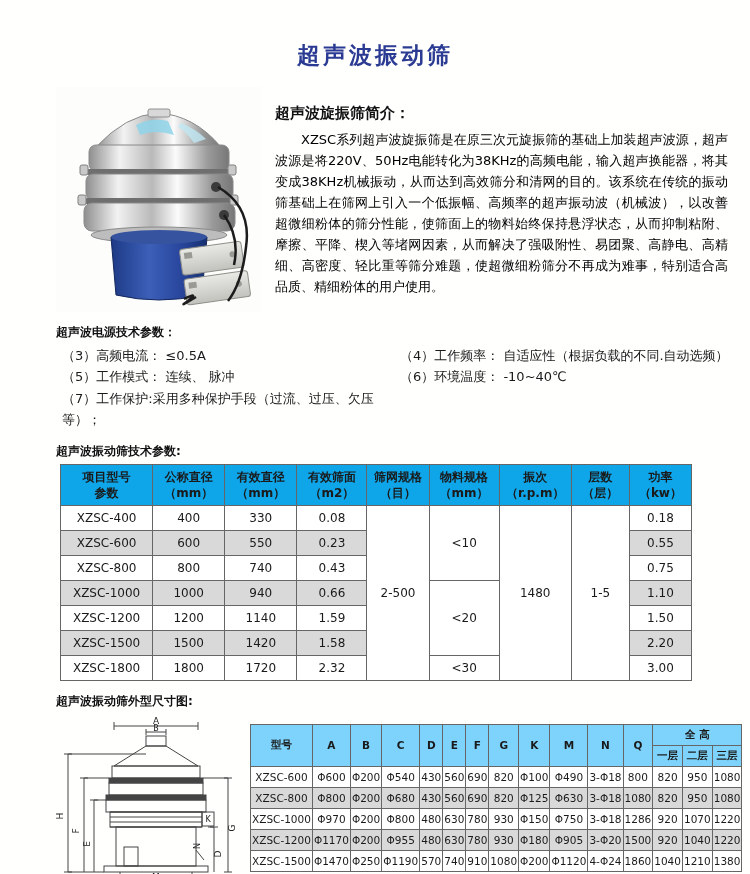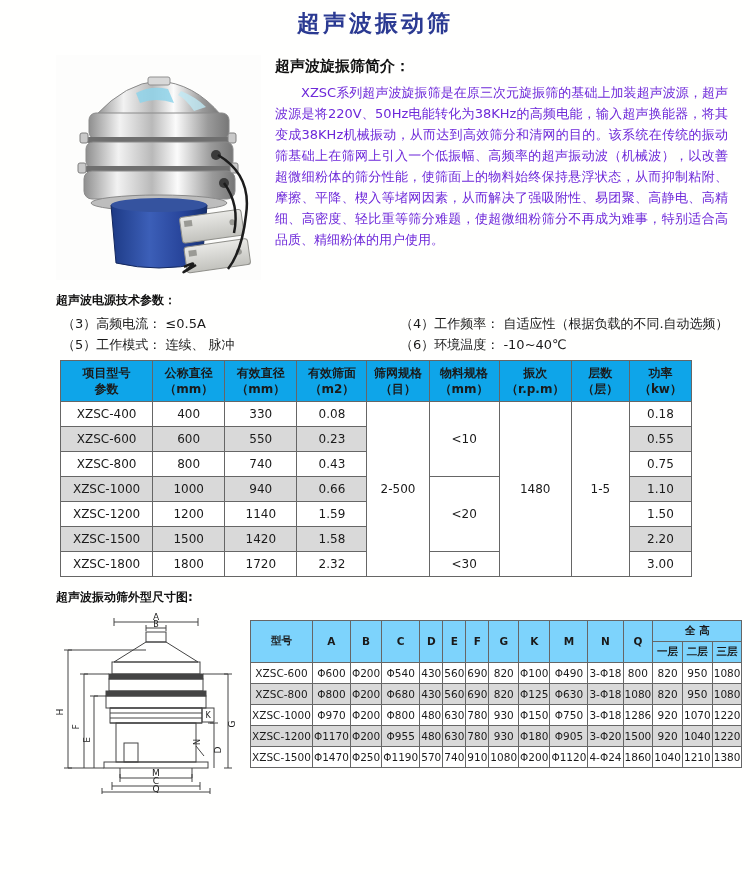--- a/index.html
+++ b/index.html
@@ -1,25 +1,25 @@
 <!DOCTYPE html>
 <html><head>
 <meta charset="utf-8">
 <style>
   html,body { margin:0; padding:0; background:#ffffff; }
   body { width:750px; height:874px; font-family:"DejaVu Sans","Liberation Sans",sans-serif; color:#222; }
   .page { position:relative; width:750px; height:874px; background:#fffffe; overflow:hidden; }
 
-  .title { text-align:center; color:#2b3a92; font-size:23px; font-weight:bold; padding-top:8px; letter-spacing:3px; }
-
-  .top-row { display:flex; align-items:flex-start; padding:16px 12px 0 56px; gap:14px; }
+  .title { text-align:center; color:#2b3a92; font-size:23px; font-weight:bold; padding-top:40px; letter-spacing:3px; }
+
+  .top-row { display:flex; align-items:center; padding:16px 12px 0 56px; gap:14px; }
   .photo-wrap { flex:none; width:205px; height:225px; }
   .intro { flex:1; padding-right:10px; }
   .intro-heading { font-weight:bold; font-size:15px; color:#111; margin:2px 0 6px 0; }
-  .intro-body { font-size:13px; line-height:1.62; text-align:justify; text-indent:2em; color:#6d28d9; }
+  .intro-body { font-size:13px; line-height:1.62; text-align:justify; text-indent:2em; color:#000000; }
 
   .section-heading { font-weight:bold; font-size:12px; color:#111; margin:12px 0 4px 56px; }
   .power-lines { margin-left:62px; font-size:13px; line-height:1.65; color:#1a1a1a; }
   .power-line { display:flex; }
   .pl-left { width:338px; flex:none; }
   .pl-right { flex:1; }
 
   table { border-collapse:collapse; }
   th, td { border:1px solid #666; text-align:center; color:#1a1a1a; }
 
@@ -117,24 +117,26 @@
   <div class="power-lines">
     <div class="power-line">
       <span class="pl-left">（3）高频电流：  ≤0.5A</span>
       <span class="pl-right">（4）工作频率：  自适应性（根据负载的不同.自动选频）</span>
     </div>
     <div class="power-line">
       <span class="pl-left">（5）工作模式：  连续、  脉冲</span>
       <span class="pl-right">（6）环境温度：  -10~40℃</span>
     </div>
     <div class="power-line">
+      <span class="pl-left">（7）工作保护:采用多种保护手段（过流、过压、欠压等）；</span>
       <span class="pl-right"></span>
     </div>
   </div>
 
+  <div class="section-heading">超声波振动筛技术参数:</div>
   <table class="tech-table" id="tech-table">
     <colgroup>
       <col style="width:92px">
         <col style="width:72px">
         <col style="width:72px">
         <col style="width:70px">
       <col style="width:62px">
         <col style="width:70px">
         <col style="width:72px">
         <col style="width:58px">

